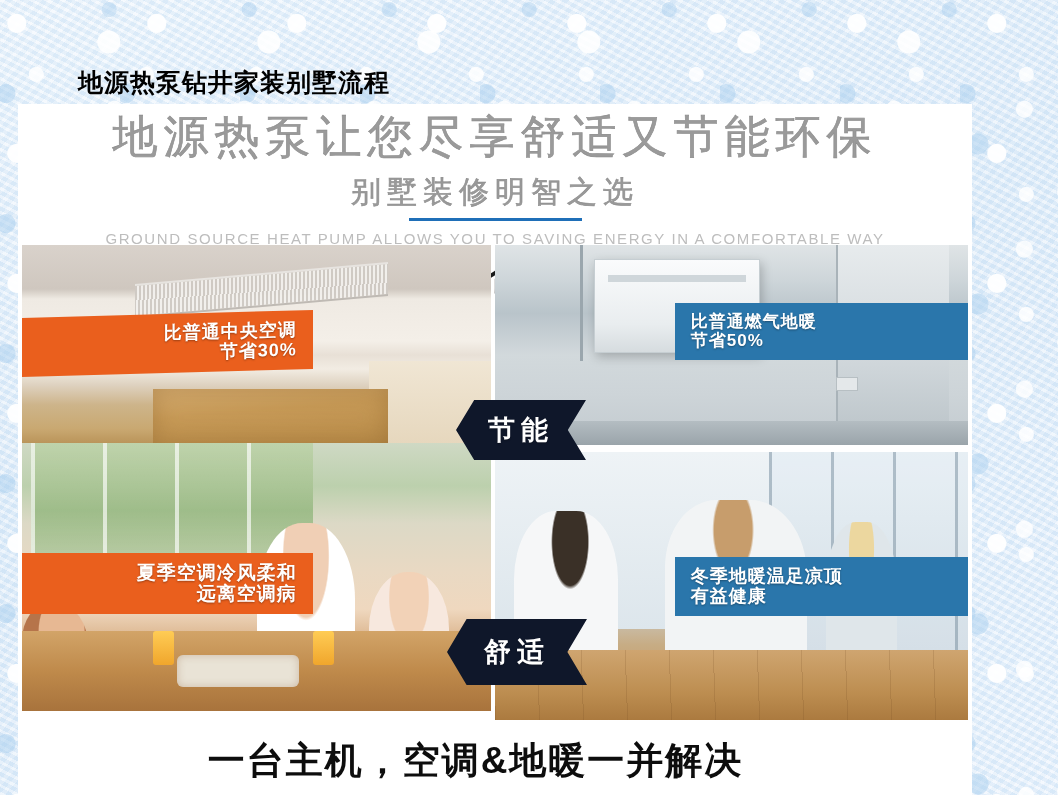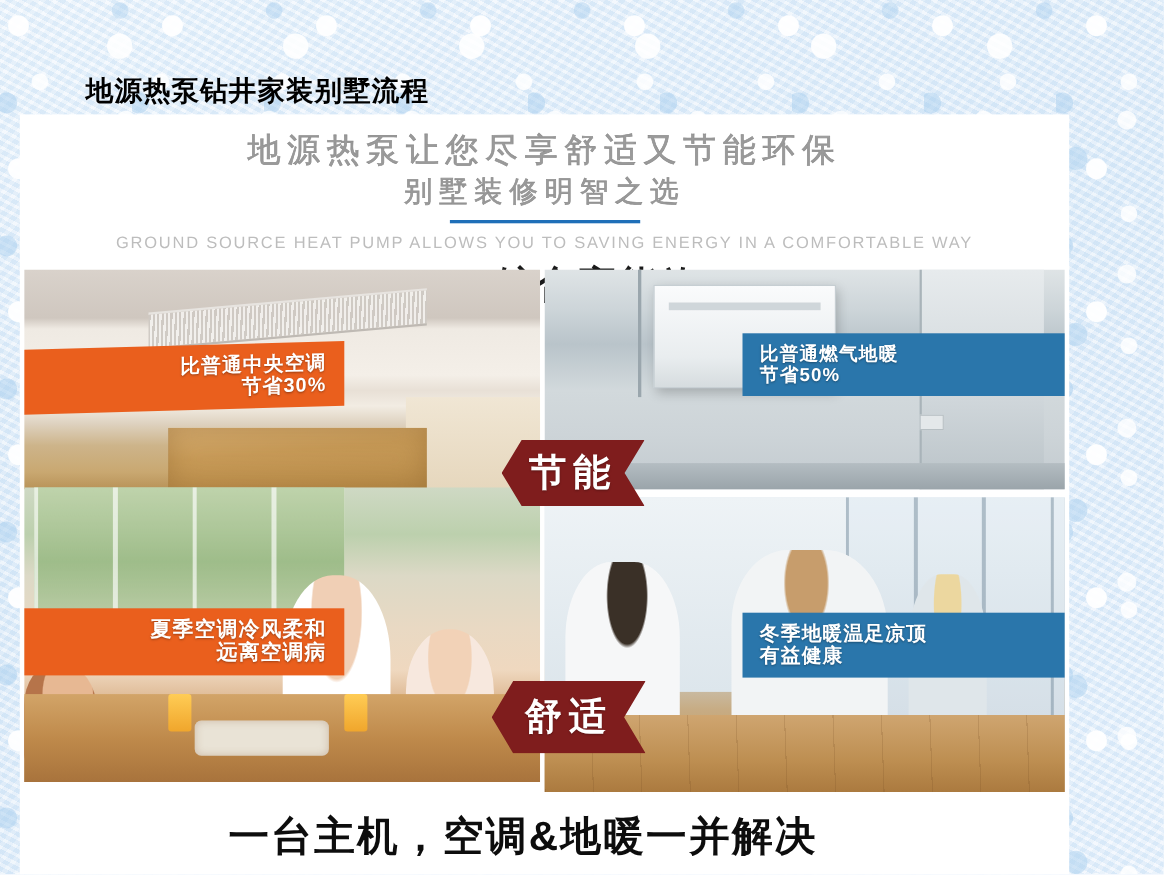--- a/index.html
+++ b/index.html
@@ -55,22 +55,22 @@
 
   
   .hdr { width:100%; text-align:center; padding-top:14px; }
   .hdr-line1, .hdr-line2 {
     color:#9a9a9a;
     font-weight:400;
     letter-spacing:6px;
     white-space:nowrap;
     -webkit-text-stroke:0.6px #8d8d8d;
   }
-  .hdr-line1 { font-size:30px; line-height:38px; }
-  .hdr-line2 { font-size:26px; line-height:36px; margin-top:0; }
+  .hdr-line1 { font-size:45px; line-height:38px; }
+  .hdr-line2 { font-size:30px; line-height:36px; margin-top:18px; }
   .hdr-rule {
     width:173px; height:3px; background:#1f6fb8;
     margin:8px auto 0 auto;
   }
   .hdr-en {
     margin-top:9px;
     font-size:15px;
     letter-spacing:1.6px;
     color:#bdbdbd;
     white-space:nowrap;
@@ -259,23 +259,23 @@
   .ribbon.orange { background:#ea5f1d; }
   .ribbon.blue   { background:#2a76ab; }
   .r-tl { left:0;   top:34.5%; width:62%; font-size:18px; text-align:right; transform:skewY(-1.6deg); }
   .r-tr { right:0;  top:29%;   width:62%; font-size:17px; text-align:left; }
   .r-bl { left:0;   top:41%;   width:62%; font-size:19px; text-align:right; }
   .r-br { right:0;  top:39%;   width:62%; font-size:18px; text-align:left; }
 
   
   .badge {
     position:absolute;
-    background:#7f1d1d;
+    background:#0f172a;
     color:#fff;
-    font-size:34px;
+    font-size:27px;
     font-weight:700;
     letter-spacing:6px;
     display:flex; align-items:center; justify-content:center;
     clip-path:polygon(14% 0%, 100% 0%, 86% 50%, 100% 100%, 14% 100%, 0% 50%);
     text-shadow:0 1px 2px rgba(0,0,0,.3);
     z-index:6;
   }
   #badge-jieneng { left:434px; top:155px; width:130px; height:60px; }
   #badge-shushi  { left:425px; top:374px; width:140px; height:66px; }
 

